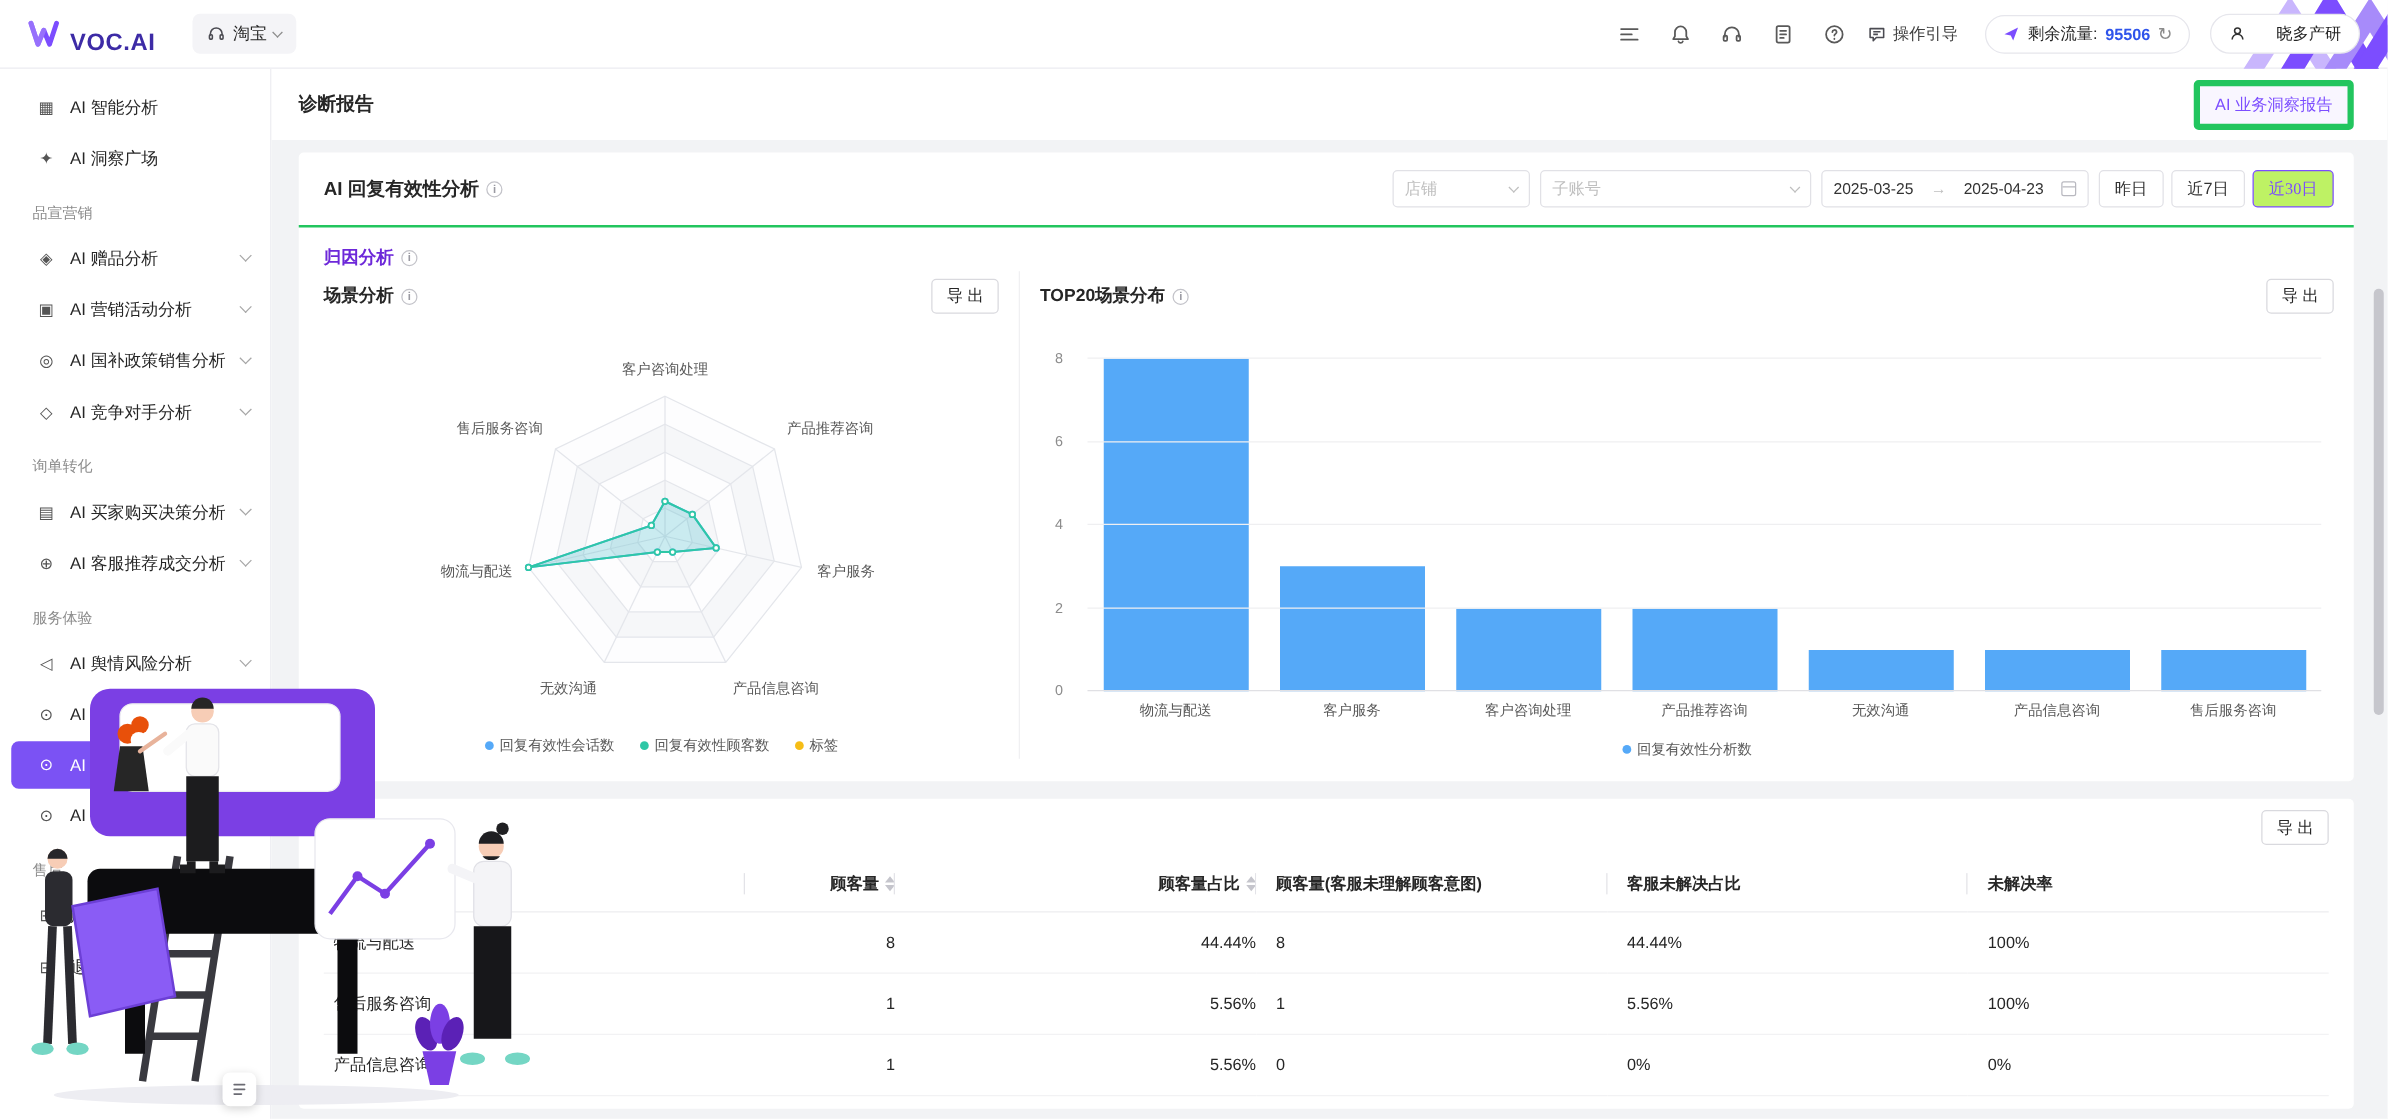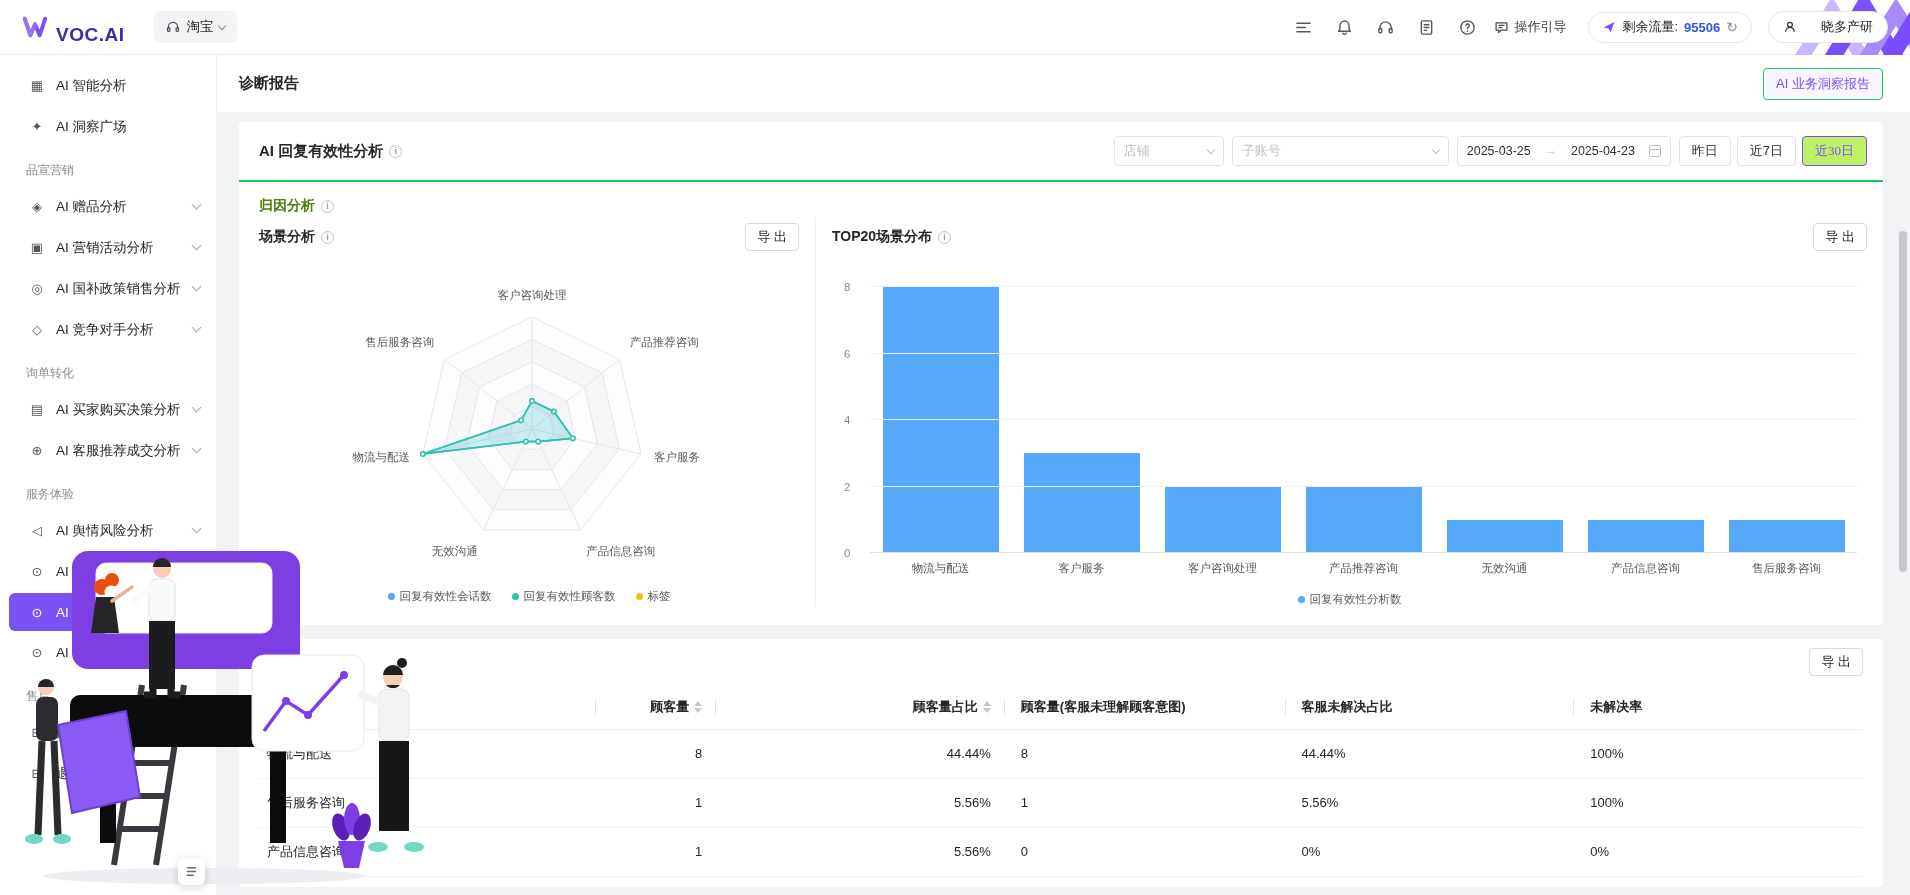--- a/index.html
+++ b/index.html
@@ -39,21 +39,21 @@
   .side-item.active { background:#7b52f4; color:#fff; border-radius:6px; margin:1px 9px; padding:0 10px 0 19px; height:38px; }
   .side-item.active .s-icon { color:#fff; }
   .side-group { font-size:12px; color:#8c8c8c; padding:15px 0 7px 26px; }
 
   
   .main { position:absolute; top:55px; left:217px; right:0; bottom:0; background:#f2f3f5; overflow:hidden; z-index:10; }
   .page-head { height:57px; background:#fff; display:flex; align-items:center; justify-content:space-between;
     padding:0 27px 0 22px; }
   .page-title { font-size:15px; font-weight:700; color:#262626; }
   .report-btn { border:1px solid #a habit; }
-  .report-btn { border:1px solid #22c55e; color:#7c4dff; background:#f9f6ff; border-radius:4px;
+  .report-btn { border:5px solid #22c55e; color:#7c4dff; background:#f9f6ff; border-radius:4px;
     font-size:13px; padding:6px 12px; cursor:pointer; }
   .card { background:#fff; border-radius:4px; margin:10px 27px 0 22px; }
   .info { display:inline-flex; width:13px; height:13px; border:1px solid #c3c3c9; border-radius:50%;
     color:#9a9aa2; font-size:9px; align-items:center; justify-content:center; margin-left:6px; flex:none; }
   .info::after { content:"i"; }
 
   .card1-head { display:flex; justify-content:space-between; align-items:center; height:60px;
     padding:0 16px 0 20px; border-bottom:2px solid #22c55e; }
   .card-title { font-size:15px; font-weight:700; color:#262626; display:flex; align-items:center; }
   .filters { display:flex; align-items:center; gap:8px; }
@@ -65,21 +65,21 @@
   .datebox { height:30px; width:214px; border:1px solid #e1e1e6; border-radius:4px; display:flex;
     align-items:center; justify-content:space-between; padding:0 9px; font-size:12.5px; color:#333; background:#fff; cursor:pointer; }
   .datebox .arrow { color:#bfbfbf; }
   .cal-icon { width:12px; height:12px; border:1px solid #b9b9c0; border-radius:2px; position:relative; }
   .cal-icon::after { content:""; position:absolute; left:0; right:0; top:3px; height:1px; background:#b9b9c0; }
   .qbtns { display:flex; gap:6px; }
   .qbtn { height:30px; padding:0 12px; border:1px solid #e1e1e6; border-radius:4px; background:#fff;
     font-size:13px; color:#333; cursor:pointer; }
   .qbtn.active { color:#7c4dff; border-color:#7c4dff; background:#bef264;font-family:Liberation Serif, serif; }
 
-  .attr-row { padding:15px 20px 2px; font-size:14px; font-weight:700; color:#4d7c0f; display:flex; align-items:center; }
+  .attr-row { padding:15px 20px 2px; font-size:14px; font-weight:700; color:#6d28d9; display:flex; align-items:center; }
   .charts-row { display:flex; padding:0 16px 18px 20px; }
   .radar-panel { width:557px; border-right:1px solid #f0f0f2; padding-right:16px; flex:none; }
   .bar-panel { flex:1; padding-left:16px; min-width:0; }
   .panel-head { height:40px; display:flex; justify-content:space-between; align-items:center; }
   .panel-title { font-size:14px; font-weight:700; color:#262626; display:flex; align-items:center; }
   .export-btn { border:1px solid #d9d9de; background:#fff; border-radius:4px; font-size:13px;
     padding:4px 11px; color:#262626; cursor:pointer; }
 
   .radar-svg { display:block; width:540px; height:322px; }
   .chart-legend { display:flex; justify-content:center; gap:20px; margin-top:10px;
@@ -99,21 +99,21 @@
 
   .card2 { margin-top:14px; padding:0 20px 10px; }
   .card2-head { height:46px; display:flex; justify-content:flex-end; align-items:center; }
   table { width:100%; border-collapse:collapse; table-layout:fixed; }
   th { height:44px; font-size:13px; font-weight:700; color:#262626; border-bottom:1px solid #ededf0;
     position:relative; background:#fff; }
   td { height:49px; font-size:13px; color:#262626; border-bottom:1px solid #f2f2f4; background:#fff; }
   th:not(:last-child)::after { content:""; position:absolute; right:0; top:50%; transform:translateY(-50%);
     width:1px; height:17px; background:#e3e3e8; }
   .left  { text-align:left;  padding-left:16px; }
-  .right { text-align:right; padding-right:14px; }
+  .right { text-align:right; }
   th.c0, td.c0 { padding-left:8px; text-align:left; }
   .sort { display:inline-flex; flex-direction:column; gap:2px; margin-left:5px; vertical-align:middle; }
   .sort i { width:0; height:0; border-left:4px solid transparent; border-right:4px solid transparent; display:block; }
   .sort .up { border-bottom:5px solid #c5c5cc; }
   .sort .dn { border-top:5px solid #c5c5cc; }
 
   .scrollbar { position:absolute; right:3px; top:231px; width:8px; height:341px; background:#c6c6cc;
     border-radius:4px; z-index:70; cursor:pointer; }
 
   .illustration { position:absolute; left:0; top:535px; width:440px; height:360px; z-index:40; pointer-events:none; }

